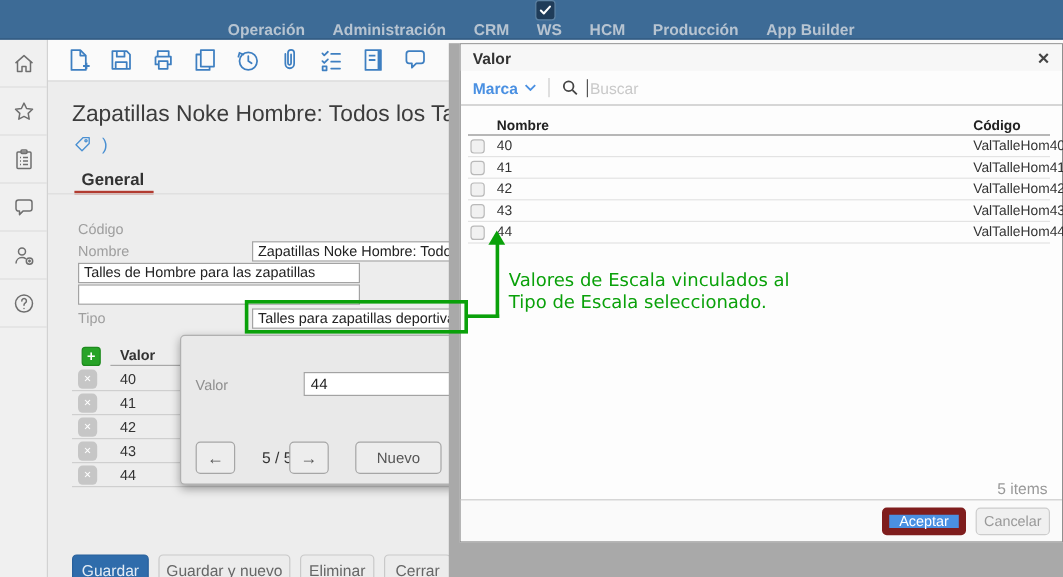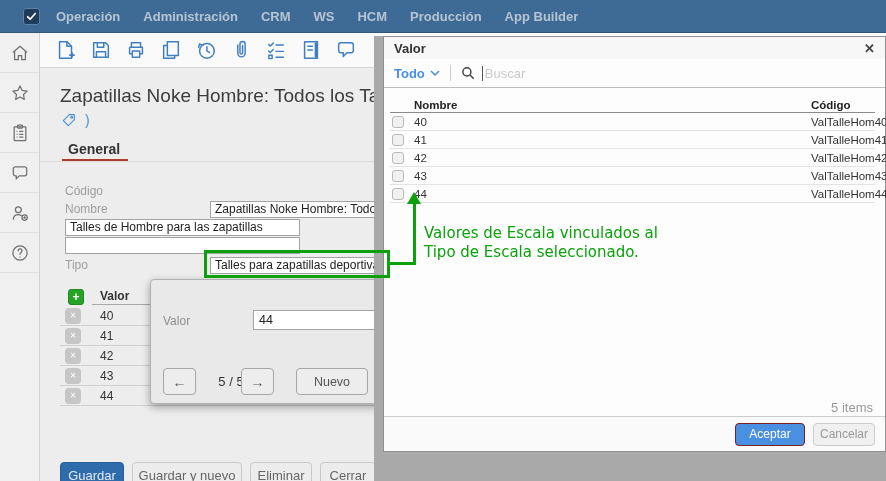--- a/index.html
+++ b/index.html
@@ -4,21 +4,21 @@
 <style>
   * { margin:0; padding:0; box-sizing:border-box; }
   html,body { background:#888; }
   #screen {
     position:relative; width:886px; height:481px; overflow:hidden;
     font-family:"Liberation Sans", sans-serif; background:#ededed;
   }
   
   .navbar { position:absolute; left:0; top:0; width:886px; height:33px;
     background:#3d6b96; border-bottom:1px solid #2f577c;
-    display:flex; align-items:center; z-index:30; }
+    display:flex; align-items:center; z-index:30;flex-direction:column; }
   .logo { width:17px; height:17px; margin-left:23px; border-radius:3px;
     background:#1f3c59; border:1px solid #5d82a3; display:flex; align-items:center; justify-content:center; }
   .navmenu { display:flex; gap:23px; margin-left:16px; }
   .navmenu span { color:#b7c4d1; font-size:13px; font-weight:bold; cursor:default; }
   
   .sidebar { position:absolute; left:0; top:33px; width:40px; height:448px;
     background:#f0f0f0; border-right:1px solid #d2d2d2; z-index:2; }
   .side-item { height:40px; border-bottom:1px solid #dedede;
     display:flex; align-items:center; justify-content:center; color:#6f6f6f; }
   
@@ -85,21 +85,21 @@
   .pspacer { width:24px; }
   .pname { flex:1; font-size:11.5px; color:#333; }
   .prow.head .pname, .prow.head .pcode { color:#222; }
   .pcode { width:64px; font-size:11.5px; color:#333; }
   .p-items { position:absolute; right:12px; top:363px; font-size:13px; color:#999; }
   .p-footer { position:absolute; left:0; bottom:0; width:100%; height:35px;
     border-top:1px solid #ccc; background:#fafafa;
     display:flex; align-items:center; justify-content:flex-end; gap:8px; padding-right:10px; }
   .pbtn { height:23px; border-radius:4px; font-size:12px;
     display:flex; align-items:center; justify-content:center; }
-  .pbtn.accept { width:70px; background:#4a90e2; border:1px solid #7f1d1d; color:#fff; }
+  .pbtn.accept { width:70px; background:#4a90e2; border:6px solid #7f1d1d; color:#fff; }
   .pbtn.cancel { width:62px; background:#f0f0f0; border:1px solid #ccc; color:#999; }
   
   .ann { z-index:60; position:absolute; }
   .ann-box { left:204px; top:250px; width:186px; height:28px; border:3px solid #0aa10a; }
   .ann-hline { left:388px; top:262px; width:28px; height:3px; background:#0aa10a; }
   .ann-vline { left:413px; top:203px; width:3px; height:62px; background:#0aa10a; }
   .ann-head { left:407px; top:192px; width:0; height:0;
     border-left:7px solid transparent; border-right:7px solid transparent; border-bottom:12px solid #0aa10a; }
   .ann-text { left:424px; top:224px; font-size:15px; line-height:19px; color:#0aa10a;
     font-family:"DejaVu Sans", sans-serif; }
@@ -304,21 +304,21 @@
     <div class="fbtn" style="width:56px">Cerrar</div>
   </div>
 
   <div class="backdrop"></div>
   <div class="popup">
     <div class="p-titlebar">
       <span class="p-title">Valor</span>
       <span class="p-close">✕</span>
     </div>
     <div class="p-search">
-      <span class="p-filter">Todo</span>
+      <span class="p-filter">Marca</span>
       <svg width="10" height="6" viewBox="0 0 10 6" fill="none" stroke="#4a90e2" stroke-width="1.5">
           <path d="M1 1l4 4 4-4"></path>
         </svg>
       <span class="p-divider"></span>
       <svg width="14" height="14" viewBox="0 0 15 15" fill="none" stroke="#444" stroke-width="1.6">
           <circle cx="6.3" cy="6.3" r="4.3"></circle>
           <path d="M9.7 9.7L13.6 13.6"></path>
         </svg>
       <span class="p-caret"></span>
       <span class="p-placeholder">Buscar</span>

